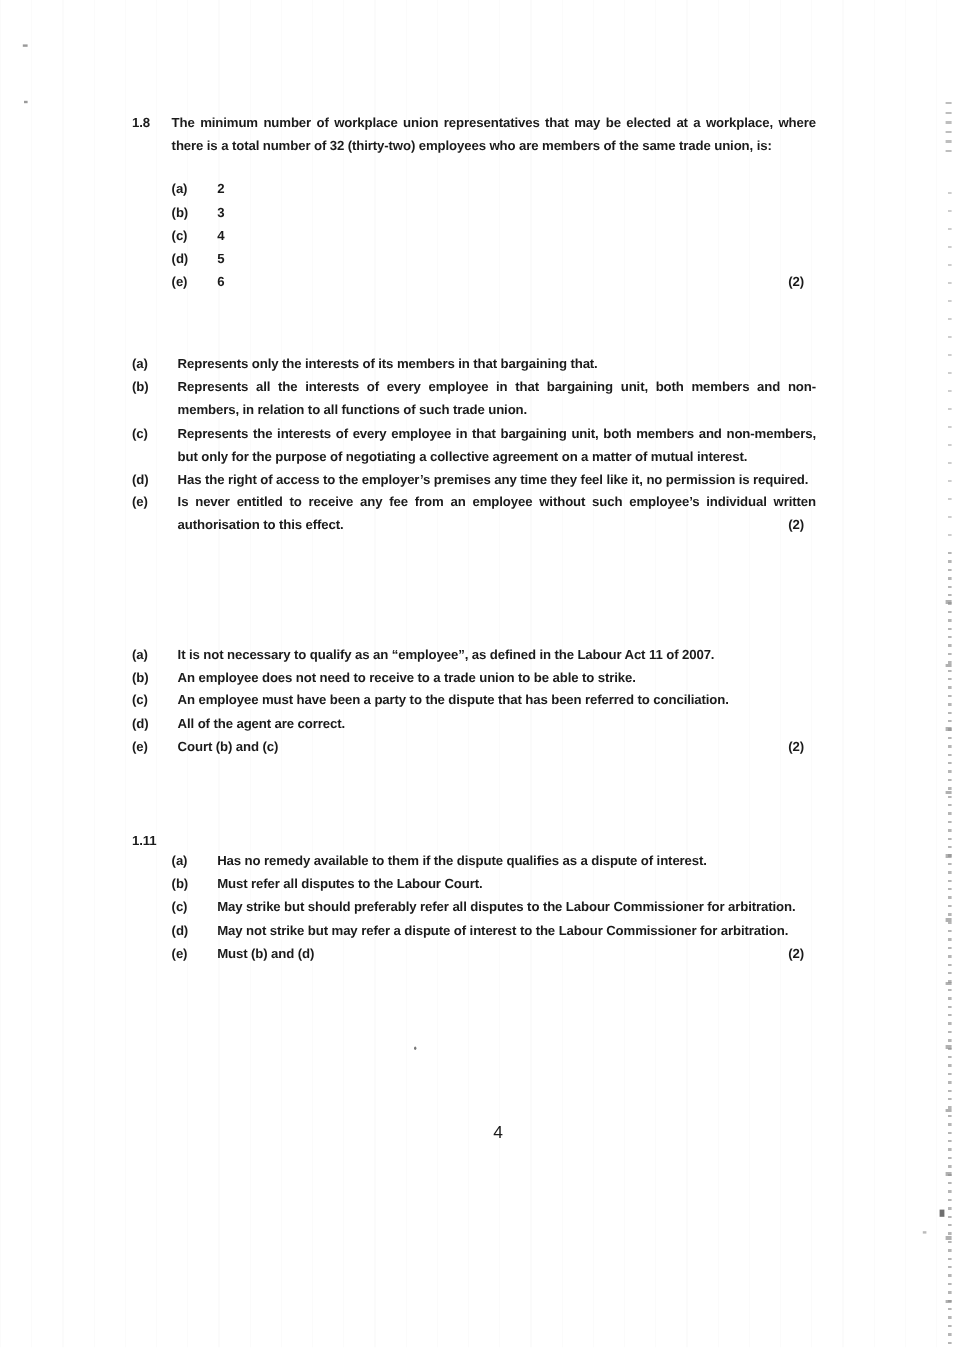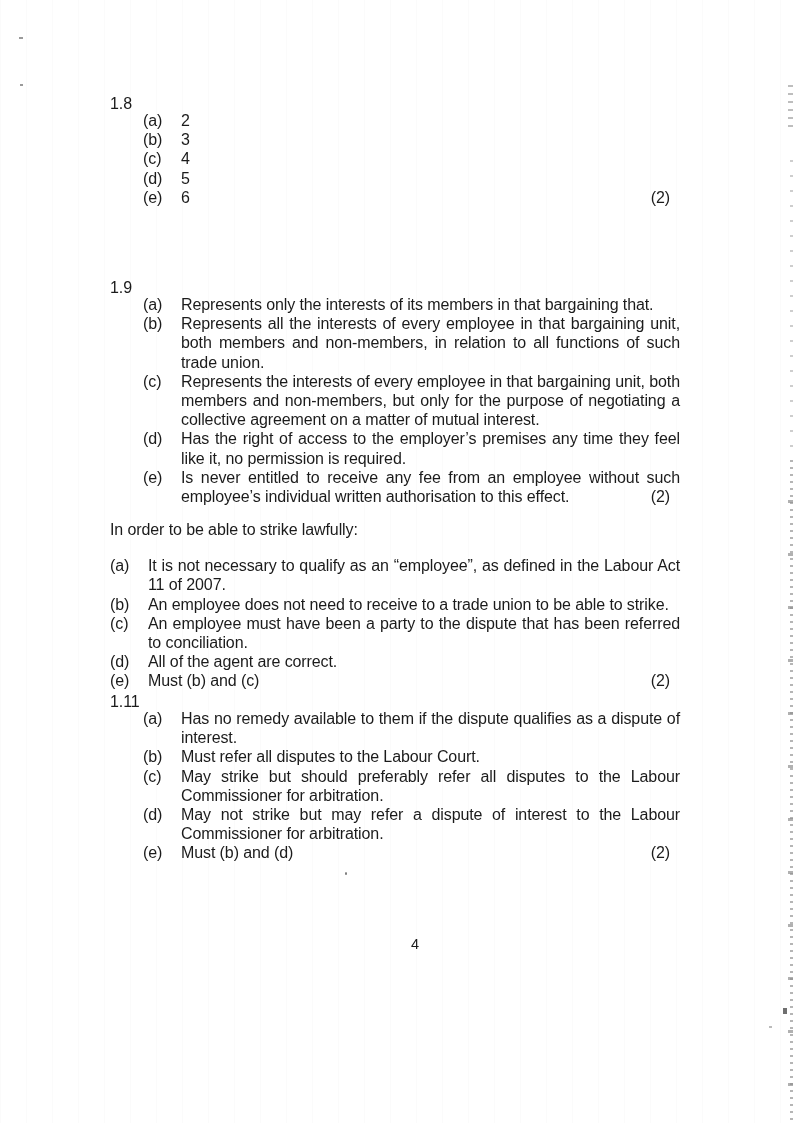--- a/index.html
+++ b/index.html
@@ -17,23 +17,24 @@
     position: absolute; inset: 0;
     background: repeating-linear-gradient(90deg, rgba(0,0,0,0.016) 0 1px, transparent 1px 26px);
     pointer-events: none;
   }
 
   .q {
     position: absolute;
     left: 110px;
     width: 570px;
     display: flex;
-    font-size: 16px;
+    font-size: 11px;
     line-height: 19.2px;
     letter-spacing: -0.1px;
+    font-weight: bold;
   }
   .qnum { width: 33px; flex-shrink: 0; }
   .qbody { flex: 1; min-width: 0; }
   .qtext { margin: 0; text-align: justify; }
   .opts { margin-top: 17px; }
   .opt { display: flex; }
   .olabel { width: 38px; flex-shrink: 0; }
   .otext { flex: 1; text-align: justify; position: relative; min-width: 0; }
   .marks { position: absolute; right: 10px; bottom: 0; }
 
@@ -76,20 +77,21 @@
 </style>
 </head>
 <body>
 
 <div class="page">
   <div class="banding"></div>
 
   <section class="q" style="top:94px">
     <div class="qnum">1.8</div>
     <div class="qbody">
+      <p class="qtext">The minimum number of workplace union representatives that may be elected at a workplace, where there is a total number of 32 (thirty-two) employees who are members of the same trade union, is:</p>
       <div class="opts">
         <div class="opt">
           <span class="olabel">(a)</span>
           <div class="otext"><span>2</span></div>
         </div>
         <div class="opt">
           <span class="olabel">(b)</span>
           <div class="otext"><span>3</span></div>
         </div>
         <div class="opt">
@@ -102,21 +104,20 @@
         </div>
         <div class="opt">
           <span class="olabel">(e)</span>
           <div class="otext"><span>6</span><span class="marks">(2)</span></div>
         </div>
       </div>
     </div>
   </section>
 
   <section class="q" style="top:278px">
-    <div class="qnum">1.9</div>
     <div class="qbody">
       <div class="opts">
         <div class="opt">
           <span class="olabel">(a)</span>
           <div class="otext"><span>Represents only the interests of its members in that bargaining that.</span></div>
         </div>
         <div class="opt">
           <span class="olabel">(b)</span>
           <div class="otext"><span>Represents all the interests of every employee in that bargaining unit, both members and non-members, in relation to all functions of such trade union.</span></div>
         </div>
@@ -131,41 +132,40 @@
         <div class="opt">
           <span class="olabel">(e)</span>
           <div class="otext"><span>Is never entitled to receive any fee from an employee without such employee’s individual written authorisation to this effect.</span><span class="marks">(2)</span></div>
         </div>
       </div>
     </div>
   </section>
 
   <section class="q" style="top:520px">
     <div class="qbody">
-      <p class="qtext">In order to be able to strike lawfully:</p>
       <div class="opts">
         <div class="opt">
           <span class="olabel">(a)</span>
           <div class="otext"><span>It is not necessary to qualify as an “employee”, as defined in the Labour Act 11 of 2007.</span></div>
         </div>
         <div class="opt">
           <span class="olabel">(b)</span>
           <div class="otext"><span>An employee does not need to receive to a trade union to be able to strike.</span></div>
         </div>
         <div class="opt">
           <span class="olabel">(c)</span>
           <div class="otext"><span>An employee must have been a party to the dispute that has been referred to conciliation.</span></div>
         </div>
         <div class="opt">
           <span class="olabel">(d)</span>
           <div class="otext"><span>All of the agent are correct.</span></div>
         </div>
         <div class="opt">
           <span class="olabel">(e)</span>
-          <div class="otext"><span>Must (b) and (c)</span><span class="marks">(2)</span></div>
+          <div class="otext"><span>Court (b) and (c)</span><span class="marks">(2)</span></div>
         </div>
       </div>
     </div>
   </section>
 
   <section class="q" style="top:692px">
     <div class="qnum">1.11</div>
     <div class="qbody">
       <div class="opts">
         <div class="opt">

